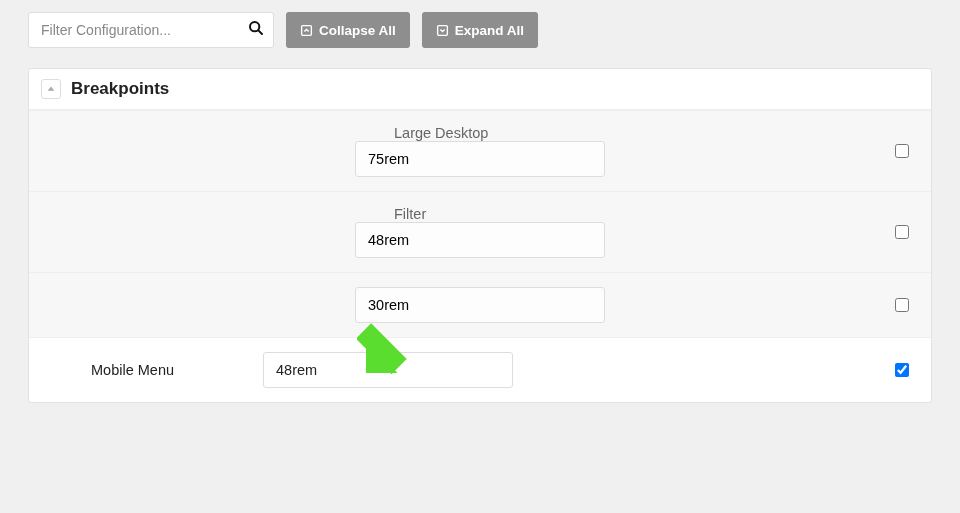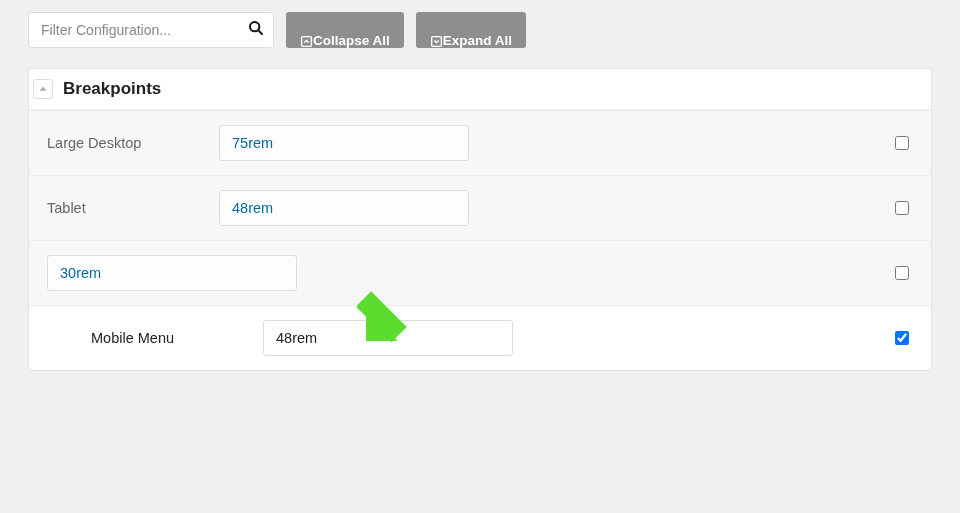--- a/index.html
+++ b/index.html
@@ -50,34 +50,35 @@
   .btn {
     height: 36px;
     background: #8e8e8e;
     color: #fff;
     border: none;
     border-radius: 3px;
     padding: 0 14px;
     font-size: 13.5px;
     font-weight: 600;
     display: inline-flex;
-    align-items: flex-end;
+    align-items: center;
+    gap: 6px;
     cursor: pointer;
   }
   .btn svg { display: block; }
   .panel {
     background: #fff;
     border: 1px solid #e2e2e2;
     border-radius: 3px;
   }
   .panel-header {
     display: flex;
     align-items: center;
     gap: 10px;
-    padding: 10px 4px;
+    padding: 10px 12px;
     border-bottom: 1px solid #eee;
   }
   .collapse-toggle {
     width: 20px;
     height: 20px;
     border: 1px solid #ddd;
     border-radius: 3px;
     background: #fff;
     display: flex;
     align-items: center;
@@ -92,35 +93,36 @@
   .rows {}
   .row {
     display: flex;
     align-items: center;
     padding: 14px 18px;
     border-top: 1px solid #eee;
     position: relative;
   }
   .row.muted {
     background: #f7f7f7;
+    flex-direction: column;
   }
   .row-label {
     width: 172px;
     font-size: 14.5px;
     color: #666;
   }
   .row.active .row-label { color: #222; font-weight: 500; margin-left: 44px; }
   .row-input {
     width: 250px;
     height: 36px;
     border: 1px solid #ddd;
     border-radius: 3px;
     padding: 0 12px;
     font-size: 14.5px;
-    color: #0369a1;
+    color: #000000;
     background: #fff;
     outline: none;
   }
   .row.muted .row-input { background: #fdfdfd; }
   .row.active .row-input { color: #222; }
   .row-check {
     position: absolute;
     right: 22px;
     top: 50%;
     transform: translateY(-50%);
@@ -185,21 +187,21 @@
     <div class="rows">
 
       <div class="row muted">
         <div class="row-label">Large Desktop</div>
         <input class="row-input" type="text" value="75rem" style="">
         <input class="row-check" type="checkbox" style="">
       </div>
 
 
       <div class="row muted">
-        <div class="row-label">Tablet</div>
+        <div class="row-label">Filter</div>
         <input class="row-input" type="text" value="48rem" style="">
         <input class="row-check" type="checkbox" style="">
       </div>
 
       <div class="row muted">
         <input class="row-input" type="text" value="30rem" style="">
         <input class="row-check" type="checkbox" style="">
       </div>
 
       <div class="row active">

